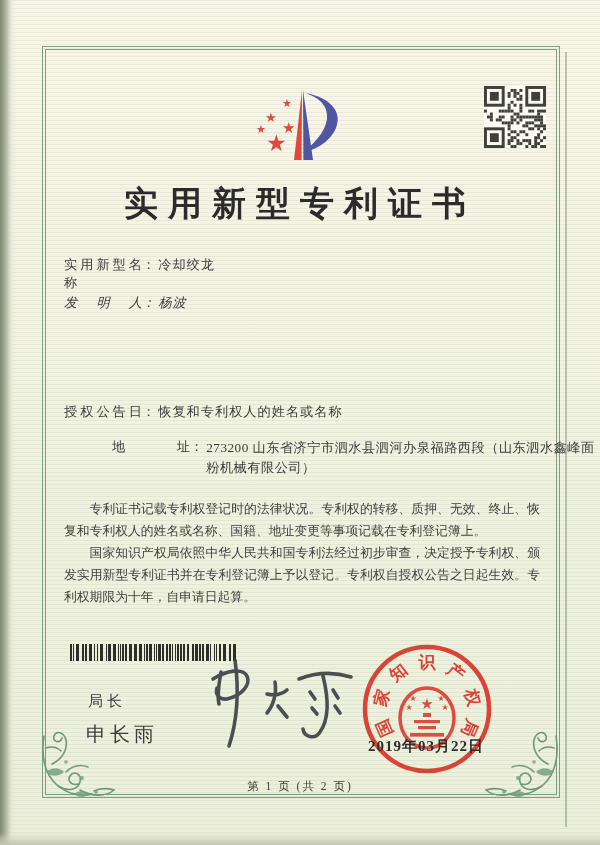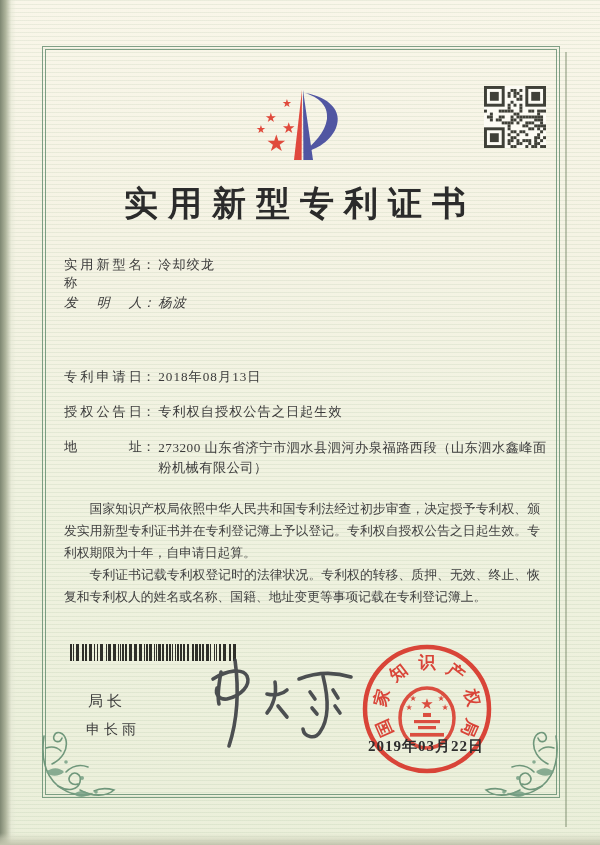--- a/index.html
+++ b/index.html
@@ -45,21 +45,21 @@
   .pair2{margin-left:28px;}
 
   .body-text{position:absolute;left:64px;top:498px;width:476px;font-size:12.8px;line-height:22px;
     text-align:justify;color:#414141;}
   .body-text p{margin:0;text-indent:2em;}
 
   .barcode{position:absolute;left:70px;top:644px;width:168px;height:17px;display:flex;align-items:stretch;}
   .barcode i{display:block;height:100%;}
 
   .director-label{position:absolute;left:88px;top:692px;font-size:15px;letter-spacing:4px;color:#3c3c3c;}
-  .director-name{position:absolute;left:86px;top:721px;font-size:14px;letter-spacing:4px;color:#3c3c3c;}
+  .director-name{position:absolute;left:86px;top:721px;font-size:20px;letter-spacing:4px;color:#3c3c3c;}
 
   .signature{position:absolute;left:183px;top:652px;width:178px;height:102px;}
 
   .seal{position:absolute;left:359px;top:641px;width:136px;height:136px;opacity:0.93;}
   .seal-date{position:absolute;left:368px;top:737px;font-size:15px;font-weight:600;letter-spacing:1px;color:#2e2e2e;z-index:5;}
 
   .page-info{position:absolute;left:42px;width:516px;top:779px;text-align:center;font-size:11.5px;letter-spacing:2px;color:#3d3d3d;}
   .footer-note{position:absolute;left:0;right:0;top:817px;text-align:center;font-size:12.5px;letter-spacing:3px;color:#3d3d3d;}
 </style>
 </head>
@@ -250,33 +250,30 @@
   </div>
 
   <div class="title">实用新型专利证书</div>
 
   <div class="frow" style="top:256px;font-family:Liberation Serif, serif;">
     <span class="flabel">实用新型名称</span><span class="fcolon">：</span><span class="fvalue">冷却绞龙</span>
   </div>
   <div class="frow" style="top:294px;font-style:italic;">
     <span class="flabel">发明人</span><span class="fcolon">：</span><span class="fvalue">杨波</span>
   </div>
-  <div class="frow" style="top:368px;">
-    <span class="flabel">专利申请日</span><span class="fcolon">：</span><span class="fvalue">2018年08月13日</span>
-  </div>
   <div class="frow" style="top:403px;">
-    <span class="flabel">授权公告日</span><span class="fcolon">：</span><span class="fvalue">专利权自授权公告之日起生效</span>
-  </div>
-  <div class="frow" style="top:438px;">
+    <span class="flabel">授权公告日</span><span class="fcolon">：</span><span class="fvalue">恢复和专利权人的姓名或名称</span>
+  </div>
+  <div class="frow" style="top:438px;margin-left:48px;">
     <span class="flabel">地址</span><span class="fcolon">：</span><span class="fvalue wrap">273200 山东省济宁市泗水县泗河办泉福路西段（山东泗水鑫峰面粉机械有限公司）</span>
   </div>
 
   <div class="body-text">
+    <p>专利证书记载专利权登记时的法律状况。专利权的转移、质押、无效、终止、恢复和专利权人的姓名或名称、国籍、地址变更等事项记载在专利登记簿上。</p>
     <p>国家知识产权局依照中华人民共和国专利法经过初步审查，决定授予专利权、颁发实用新型专利证书并在专利登记簿上予以登记。专利权自授权公告之日起生效。专利权期限为十年，自申请日起算。</p>
-    <p>专利证书记载专利权登记时的法律状况。专利权的转移、质押、无效、终止、恢复和专利权人的姓名或名称、国籍、地址变更等事项记载在专利登记簿上。</p>
   </div>
 
   <div class="barcode">
       <i style="width:2px;background:#2f2f2a"></i>
       <i style="width:1px"></i>
       <i style="width:1px;background:#2f2f2a"></i>
       <i style="width:2px"></i>
       <i style="width:3px;background:#2f2f2a"></i>
       <i style="width:3px"></i>
       <i style="width:2px;background:#2f2f2a"></i>
@@ -406,16 +403,17 @@
       <text x="50" y="69" font-size="8" text-anchor="middle">★</text>
       <text x="86" y="69" font-size="8" text-anchor="middle">★</text>
       <rect x="64" y="72" width="8" height="4"></rect>
       <rect x="55" y="79" width="26" height="3.2"></rect>
       <rect x="59" y="85" width="18" height="3.2"></rect>
       <rect x="51" y="92" width="34" height="3.6"></rect>
     </g>
   </svg>
   <div class="seal-date">2019年03月22日</div>
 
+  <div class="page-info">第 1 页 (共 2 页)</div>
 
   <div class="bottom-edge"></div>
 
 </div>
 
 </body></html>

